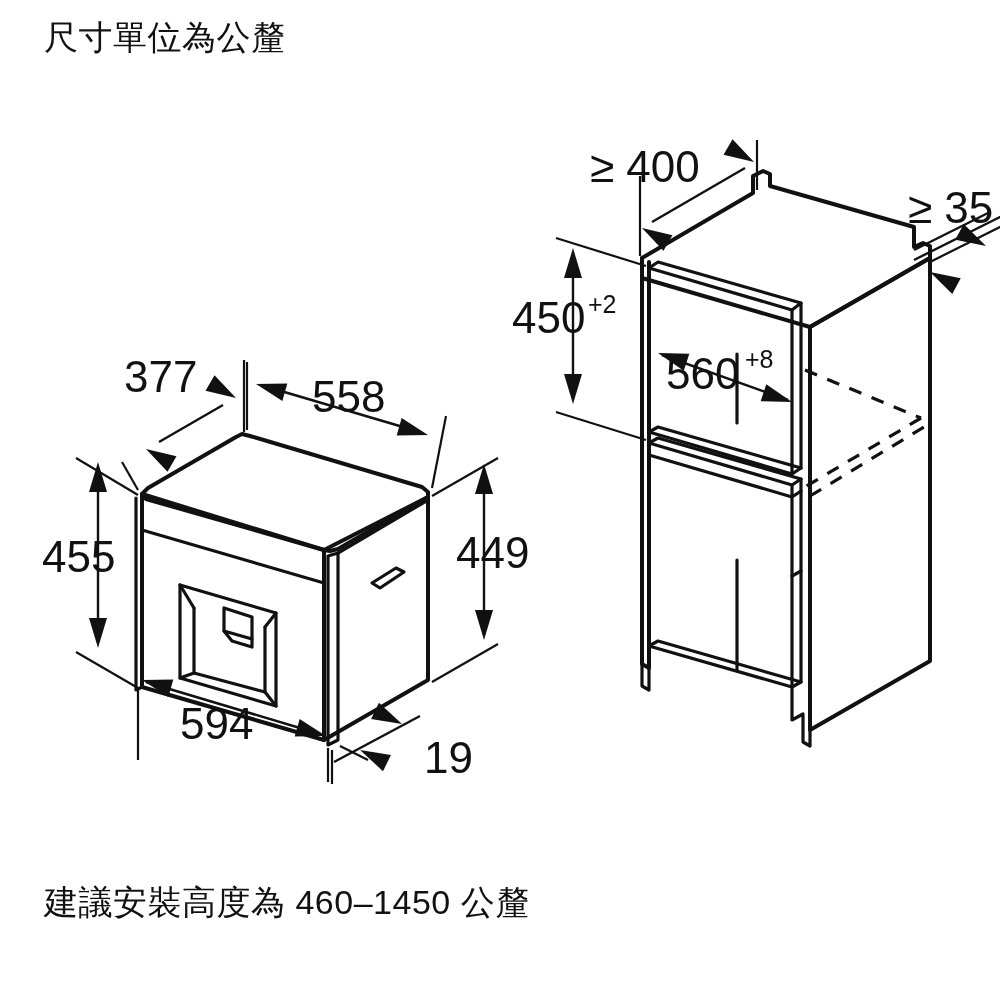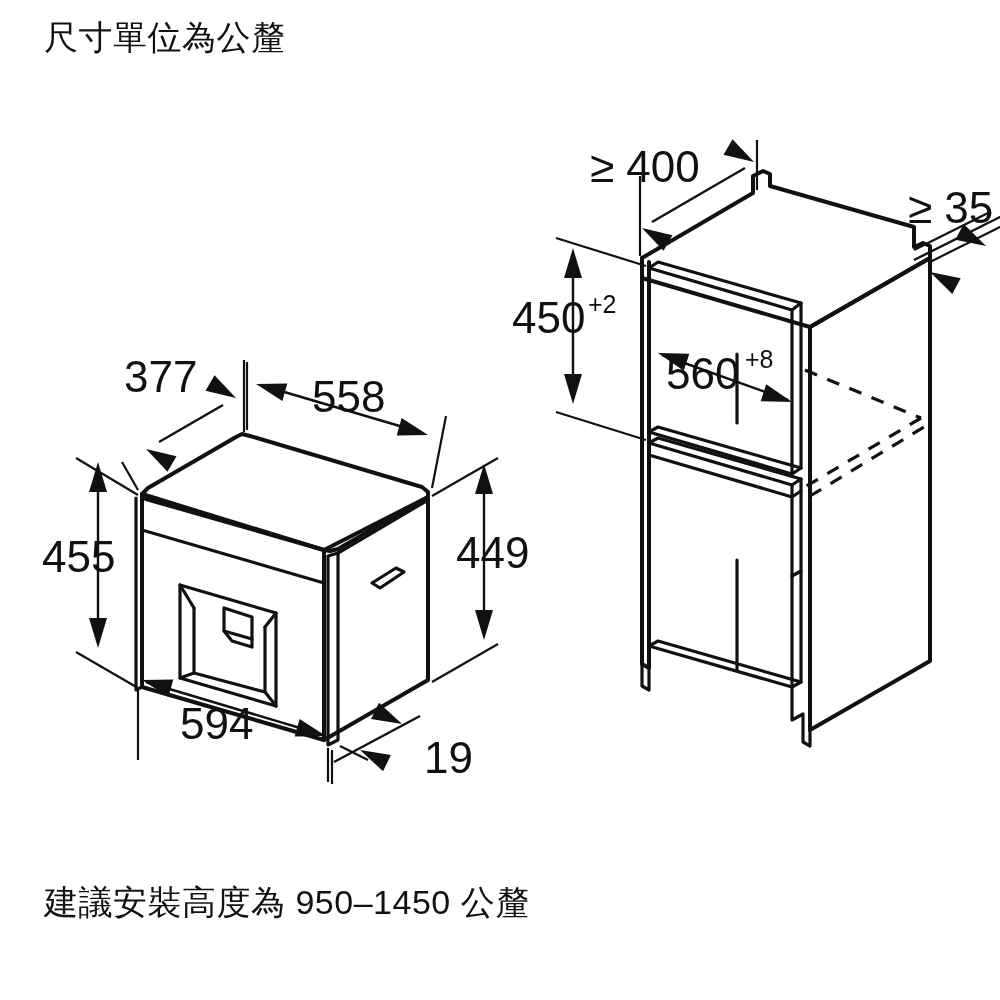--- a/index.html
+++ b/index.html
@@ -356,15 +356,15 @@
       <g>
         <path class="dim-line" d="M 634,355 L 760,400"></path>
         <use href="#ah" transform="translate(630,353) rotate(198)"></use>
         <use href="#ah" transform="translate(764,402) rotate(18)"></use>
         <text class="dim-label" x="638" y="389" text-anchor="start">560</text>
         <text class="dim-label-sup" x="717" y="368" text-anchor="start">+8</text>
       </g>
     </g>
   </svg>
 
-  <div class="note-text" id="note-line-2">建議安裝高度為 950–1450 公釐</div>
+  <div class="note-text" id="note-line-2">建議安裝高度為 460–1450 公釐</div>
 
 </div>
 
 </body></html>

